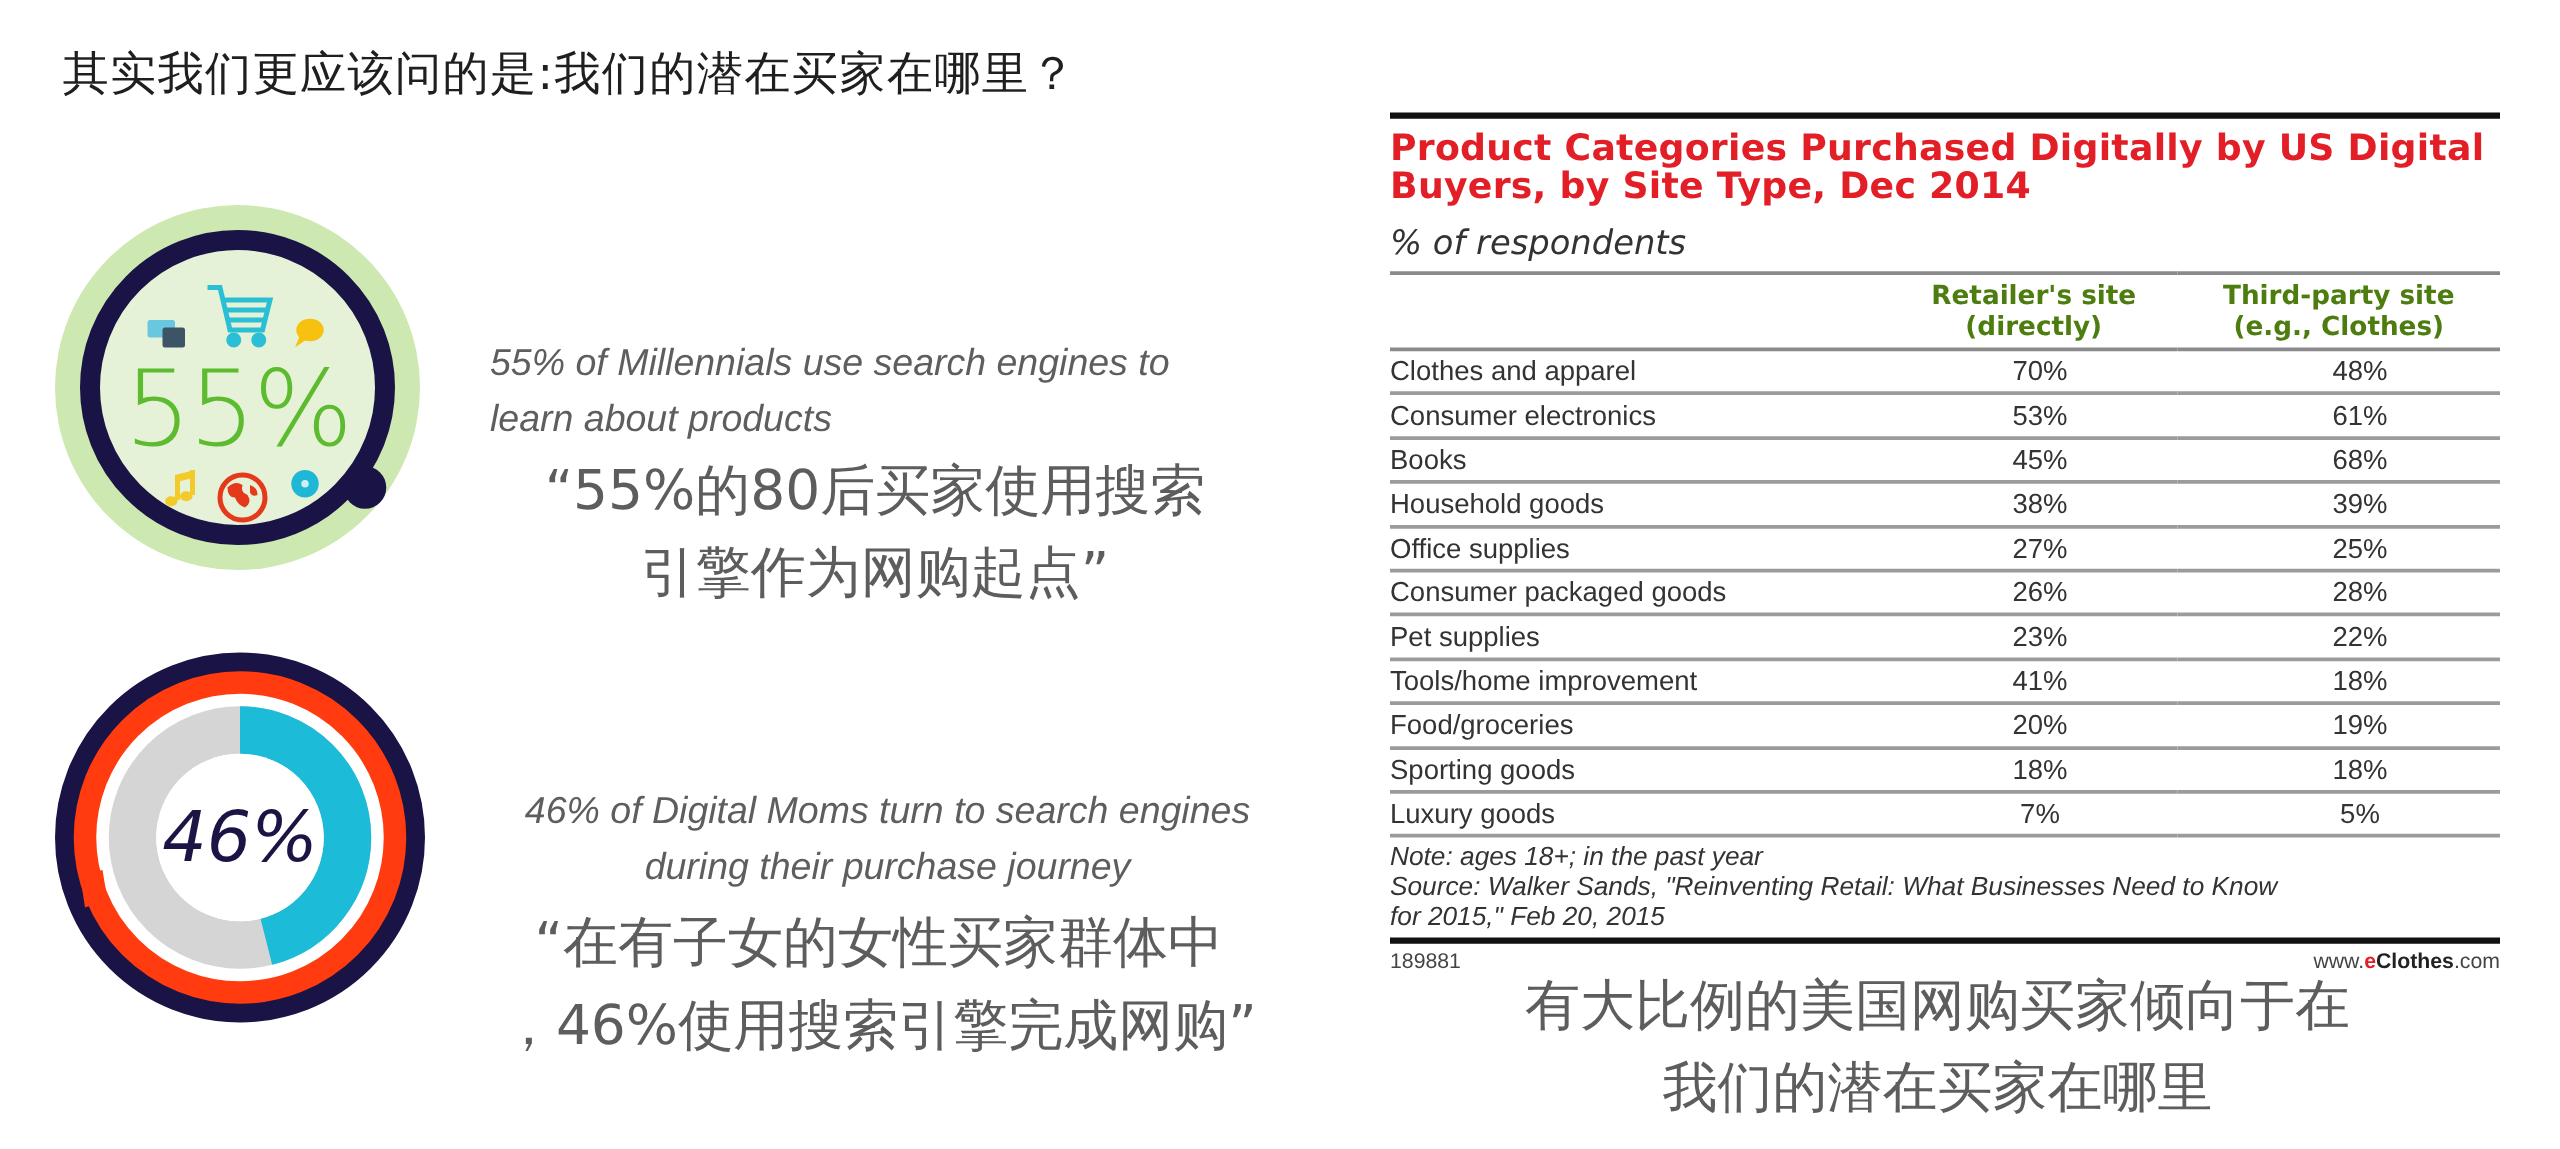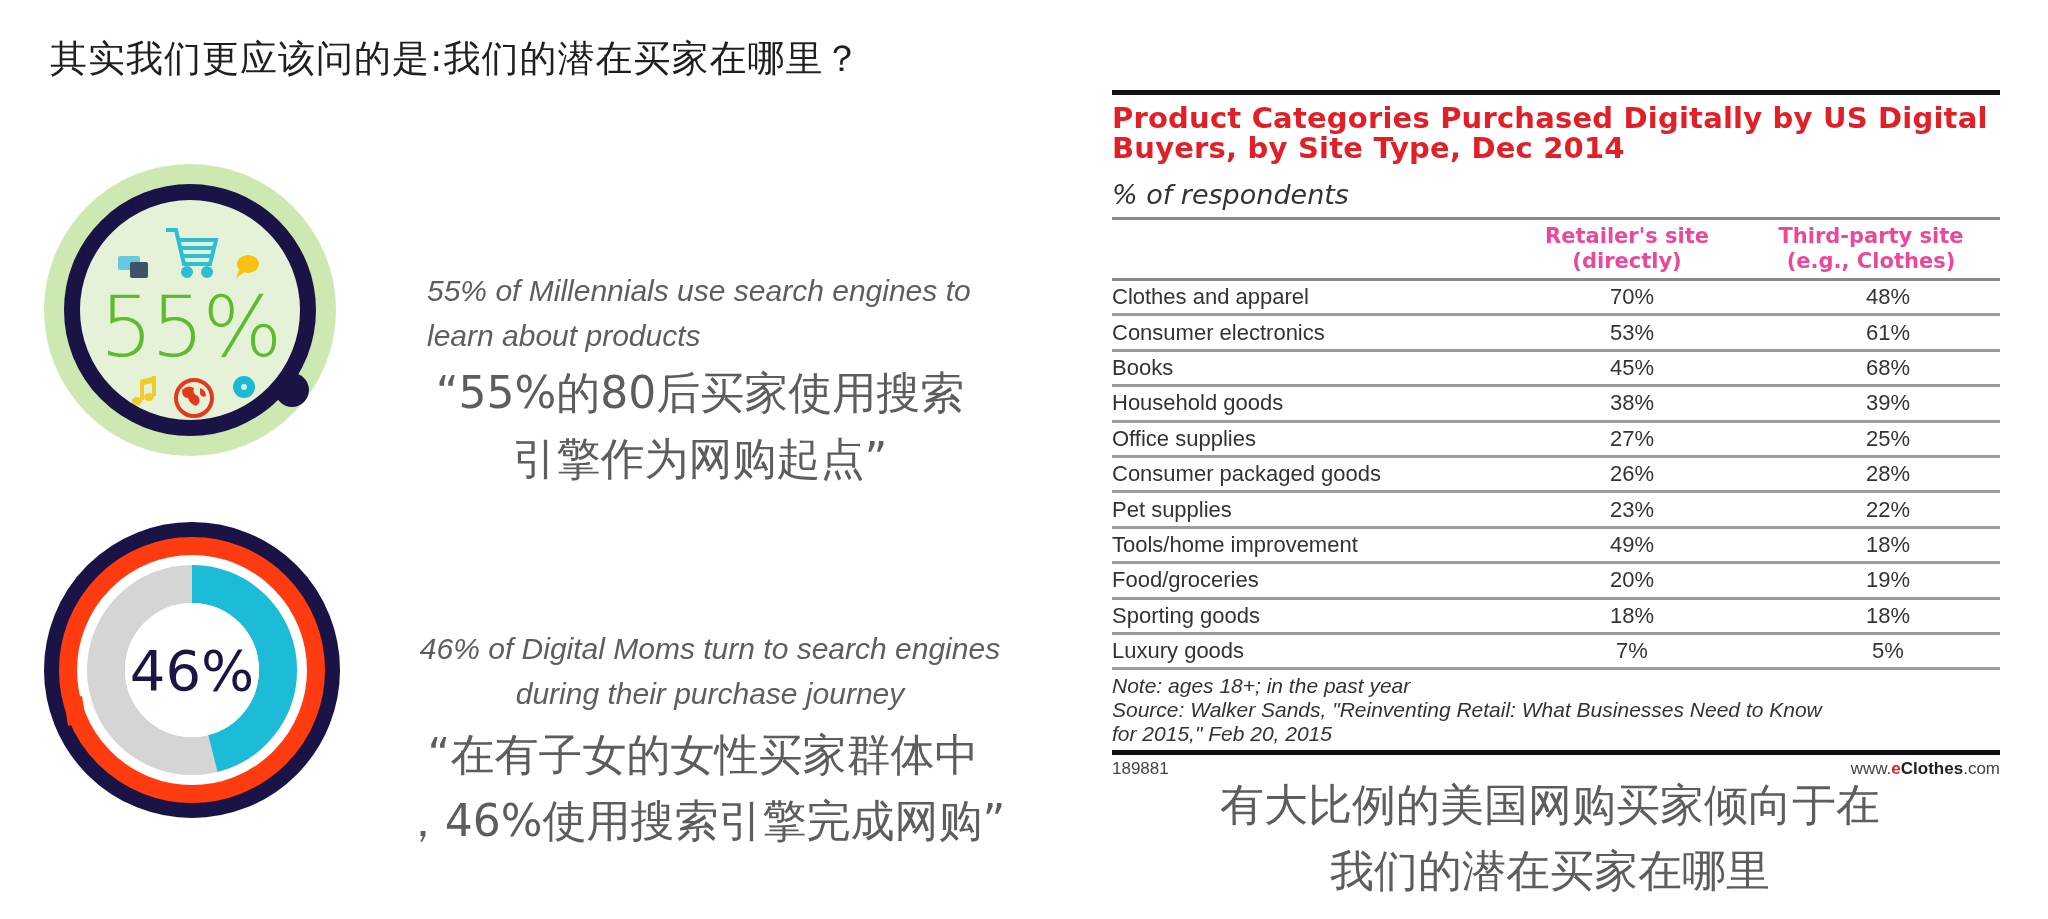--- a/index.html
+++ b/index.html
@@ -12,39 +12,39 @@
     .page-title {
       position: absolute; left: 50px; top: 34px;
       font-size: 37px; color: #1f1f1f; letter-spacing: 1px;
       white-space: nowrap;
     }
 
     
     .badge { position: absolute; }
     .badge svg { display: block; }
     .badge-55 { left: 40px; top: 160px; width: 300px; height: 300px; }
-    .badge-46 { left: 42px; top: 520px; width: 300px; height: 300px; }
+    .badge-46 { left: 42px; top: 520px; width: 300px; height: 300px; font-style: italic; }
     .badge-value {
       position: absolute; left: 0; right: 0; text-align: center;
       font-family: "DejaVu Sans", "Liberation Sans", sans-serif;
     }
     .badge-55 .badge-value {
       top: 118px; font-size: 84px; color: #5dbb2f; font-weight: 300;
       letter-spacing: -2px;
     }
     .badge-46 .badge-value {
       top: 118px; font-size: 56px; color: #1b1545; font-weight: 500;
     }
 
     .stat-en {
       position: absolute; font-style: italic; font-size: 30px;
       color: #5e5e5e; line-height: 45px;
       font-family: "Liberation Sans", sans-serif;
     }
-    .stat-en-1 { left: 392px; top: 268px; width: 640px; margin-left: 35px; }
+    .stat-en-1 { left: 392px; top: 268px; width: 640px; }
     .stat-en-2 { left: 390px; top: 626px; width: 640px; text-align: center; }
 
     .stat-zh {
       position: absolute; font-size: 44px; color: #5d5d5d;
       line-height: 66px; text-align: center; white-space: nowrap;
     }
     .stat-zh-1 { left: 400px; top: 360px; width: 600px; }
     .stat-zh-2 { left: 378px; top: 722px; width: 650px; }
 
     
@@ -59,21 +59,21 @@
       font-family: "DejaVu Sans", "Liberation Sans", sans-serif;
     }
     .fig-subtitle {
       font-style: italic; font-size: 27px; color: #333; margin-top: 16px;
       font-family: "DejaVu Sans", "Liberation Sans", sans-serif;
       line-height: 32px;
     }
     .fig-table { width: 100%; border-collapse: collapse; margin-top: 6px; }
     .fig-table thead th {
       border-top: 3px solid #8a8a8a; border-bottom: 3px solid #8a8a8a;
-      font-weight: 800; font-size: 21px; line-height: 25px; color: #ec4899;
+      font-weight: 800; font-size: 21px; line-height: 25px; color: #4d7c0f;
       padding: 4px 0 4px 0; text-align: center;
       font-family: "DejaVu Sans", "Liberation Sans", sans-serif;
     }
     .fig-table thead th.col-cat { width: 400px; }
     .fig-table thead th.col-retail { width: 230px; }
     .fig-table tbody td {
       font-size: 22px; color: #333; height: 35.4px;
       border-bottom: 3px solid #9b9b9b; padding: 0; vertical-align: middle;
     }
     .fig-table tbody td.num { text-align: center; }
@@ -239,21 +239,21 @@
             <td class="num num-r">26%</td>
             <td class="num num-t">28%</td>
           </tr>
         <tr>
             <td>Pet supplies</td>
             <td class="num num-r">23%</td>
             <td class="num num-t">22%</td>
           </tr>
         <tr>
             <td>Tools/home improvement</td>
-            <td class="num num-r">49%</td>
+            <td class="num num-r">41%</td>
             <td class="num num-t">18%</td>
           </tr>
         <tr>
             <td>Food/groceries</td>
             <td class="num num-r">20%</td>
             <td class="num num-t">19%</td>
           </tr>
         <tr>
             <td>Sporting goods</td>
             <td class="num num-r">18%</td>

